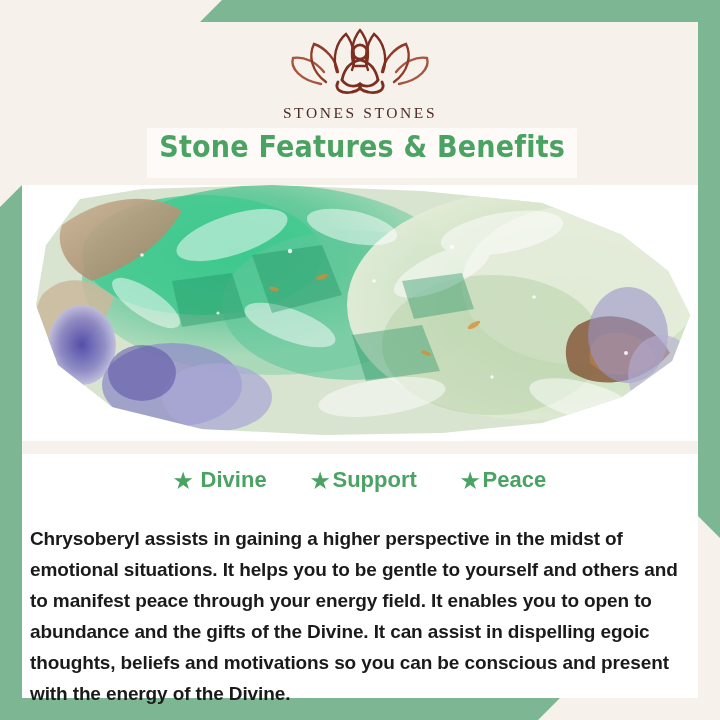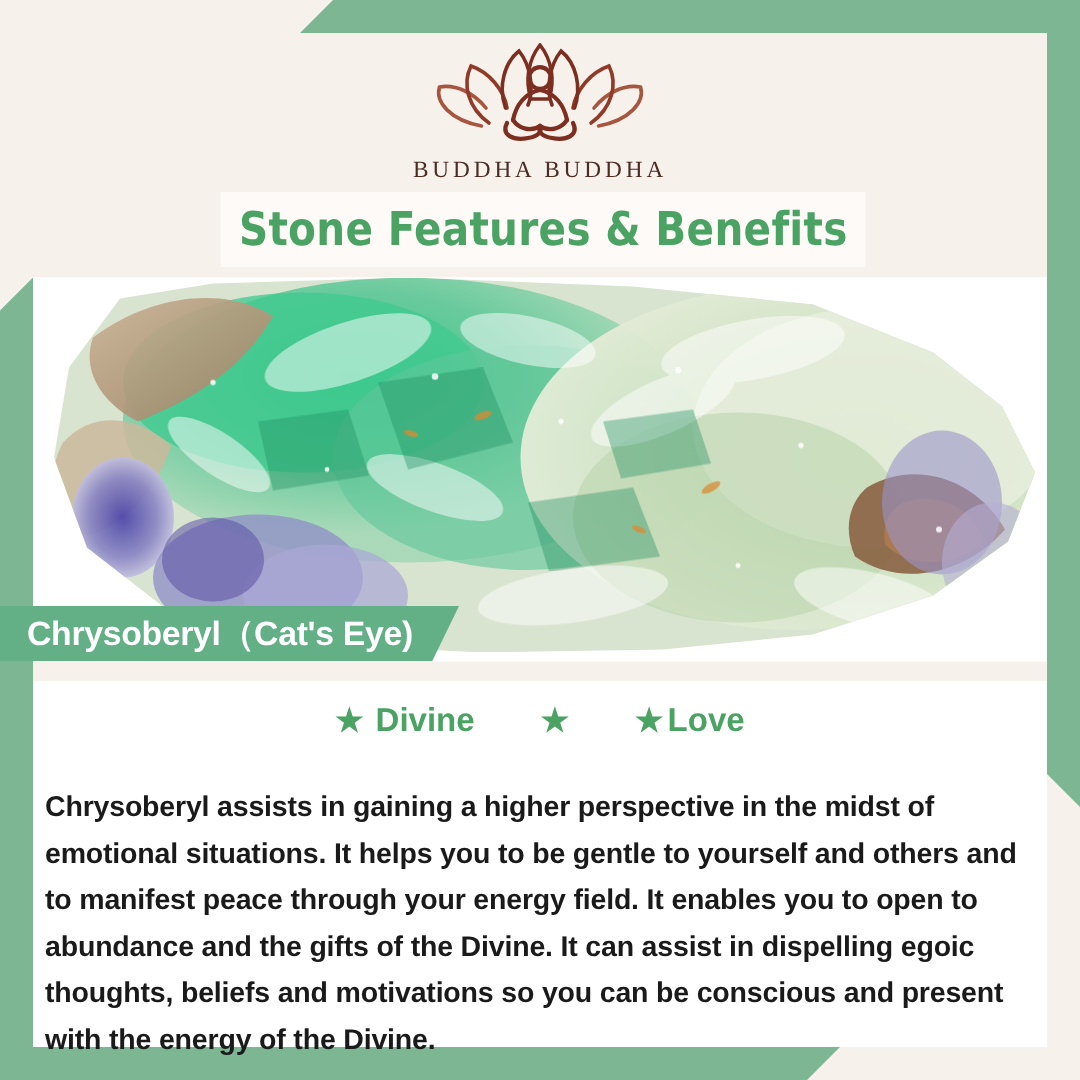--- a/index.html
+++ b/index.html
@@ -91,21 +91,20 @@
 
   
   .title-banner {
     position: absolute;
     left: 147px;
     top: 128px;
     width: 430px;
     height: 50px;
     background: #fdfaf7;
     display: flex;
-    align-items: center;
     justify-content: center;
   }
   .title-text {
     font-family: "Liberation Sans Narrow", "DejaVu Sans Condensed", "Liberation Sans", sans-serif;
     font-size: 31px;
     font-weight: bold;
     color: #4aa363;
     letter-spacing: 0.2px;
     white-space: nowrap;
     transform: scaleX(0.97);
@@ -237,21 +236,21 @@
           <path d="M80 38 C70 40 64 48 62 58"></path>
           <path d="M80 38 C90 40 96 48 98 58"></path>
 
           <path d="M62 58 C66 64 74 66 80 62 C86 66 94 64 98 58"></path>
 
           <path d="M58 60 C54 68 62 72 72 70 C78 69 82 66 80 62"></path>
           <path d="M102 60 C106 68 98 72 88 70 C82 69 78 66 80 62"></path>
         </g>
       </svg>
     </span>
-    <span class="brand-name">BUDDHA BUDDHA</span>
+    <span class="brand-name">STONES STONES</span>
   </div>
 
   <div class="title-banner">
     <span class="title-text">Stone Features &amp; Benefits</span>
   </div>
 
   <div class="stone-photo">
     <svg width="676" height="250" viewBox="0 0 676 250" xmlns="http://www.w3.org/2000/svg">
       <defs>
         <clipPath id="stoneClip">
@@ -334,35 +333,33 @@
         <g fill="#d98b32" opacity="0.75">
           <ellipse cx="300" cy="92" rx="6" ry="2.5" transform="rotate(-20 300 92)"></ellipse>
           <ellipse cx="252" cy="104" rx="5" ry="2" transform="rotate(15 252 104)"></ellipse>
           <ellipse cx="452" cy="140" rx="7" ry="2.6" transform="rotate(-30 452 140)"></ellipse>
           <ellipse cx="404" cy="168" rx="5" ry="2" transform="rotate(22 404 168)"></ellipse>
         </g>
       </g>
     </svg>
   </div>
 
-  <div class="stone-label">
-    <span class="stone-label-text">Chrysoberyl（Cat's Eye)</span>
-  </div>
 
   <div class="cream-strip"></div>
 
   <div class="benefits-row">
     <span class="benefit">
       <span class="star-icon">★</span>
       <span>Divine</span>
     </span>
     <span class="benefit">
       <span class="star-icon">★</span>
+      <span>Support</span>
     </span>
     <span class="benefit">
       <span class="star-icon">★</span>
-      <span>Love</span>
+      <span>Peace</span>
     </span>
   </div>
 
   <p class="description">Chrysoberyl assists in gaining a higher perspective in the midst of emotional situations. It helps you to be gentle to yourself and others and to manifest peace through your energy field. It enables you to open to abundance and the gifts of the Divine. It can assist in dispelling egoic thoughts, beliefs and motivations so you can be conscious and present with the energy of the Divine.</p>
 
 </div>
 
 </body></html>

